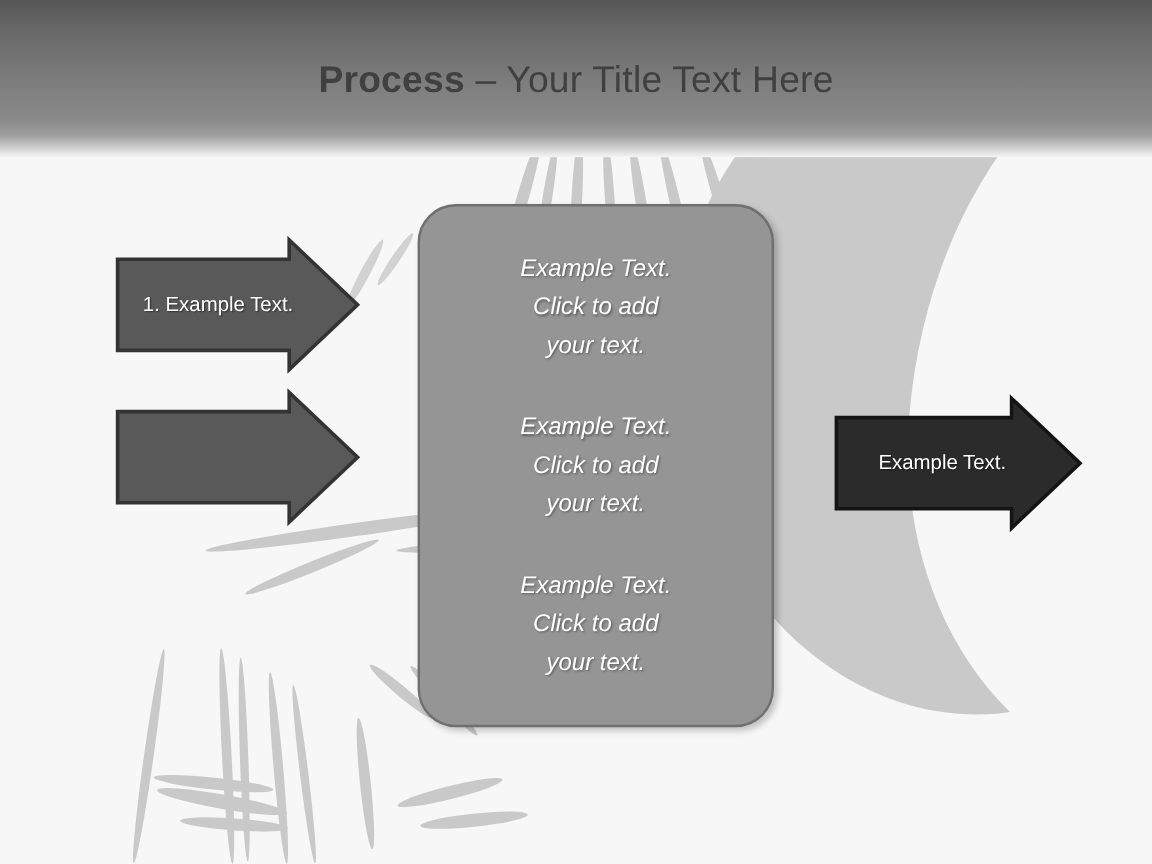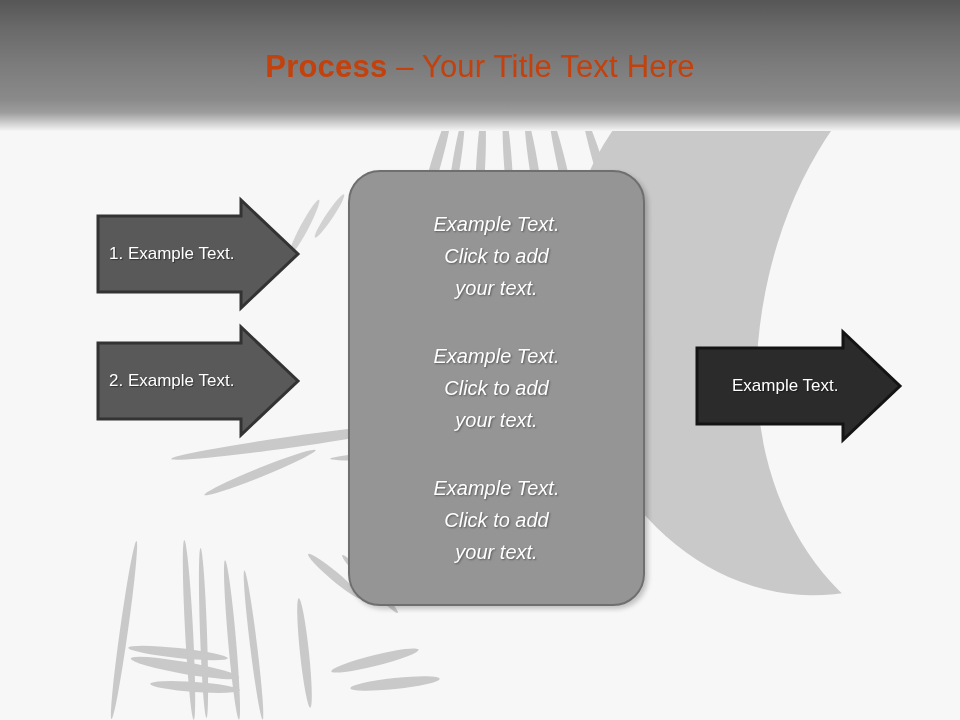--- a/index.html
+++ b/index.html
@@ -68,21 +68,21 @@
         #9d9d9d 86%,
         #cfcfcf 94%,
         #f5f5f5 100%);
   }
   .slide-title {
     position: absolute;
     left: 0;
     top: 47px;
     width: 960px;
     text-align: center;
-    color: #c2410c;
+    color: #404040;
     font-size: 31px;
     line-height: 40px;
     letter-spacing: 0.2px;
     white-space: nowrap;
   }
   .slide-title .t-bold { font-weight: bold; }
   .slide-title .t-rest { font-weight: normal; }
 
   
   .arrow {
@@ -99,21 +99,21 @@
     position: relative;
     z-index: 2;
     color: #ffffff;
     font-size: 17px;
     line-height: 20px;
     white-space: nowrap;
     text-shadow: 1px 1px 1px rgba(0,0,0,0.45);
   }
 
   .arrow-left .arrow-label {
-    padding-left: 13px;
+    padding-left: 23px;
   }
   .arrow-right-big .arrow-label {
     padding-left: 37px;
   }
 
   
   .center-panel {
     position: absolute;
     left: 348px;
     top: 170px;
@@ -201,21 +201,20 @@
     </div>
     <span class="arrow-label">1. Example Text.</span>
   </div>
 
   <div class="arrow arrow-left" style="left:96px;top:325px;width:204px;height:112px;">
     <div class="arrow-shape">
       <svg width="204" height="112" viewBox="0 0 204 112" xmlns="http://www.w3.org/2000/svg" style="display:block;overflow:visible;">
         <polygon points="2,18 145,18 145,2 202,56 145,110 145,94 2,94" fill="#595959" stroke="#333333" stroke-width="3" stroke-linejoin="miter"></polygon>
       </svg>
     </div>
-    <span class="arrow-label">2. Example Text.</span>
   </div>
 
 
   <div class="center-panel">
     <div class="panel-block b1">
       <span class="panel-line">Example Text.</span>
       <span class="panel-line">Click  to add</span>
       <span class="panel-line">your text.</span>
     </div>
     <div class="panel-block b2">

